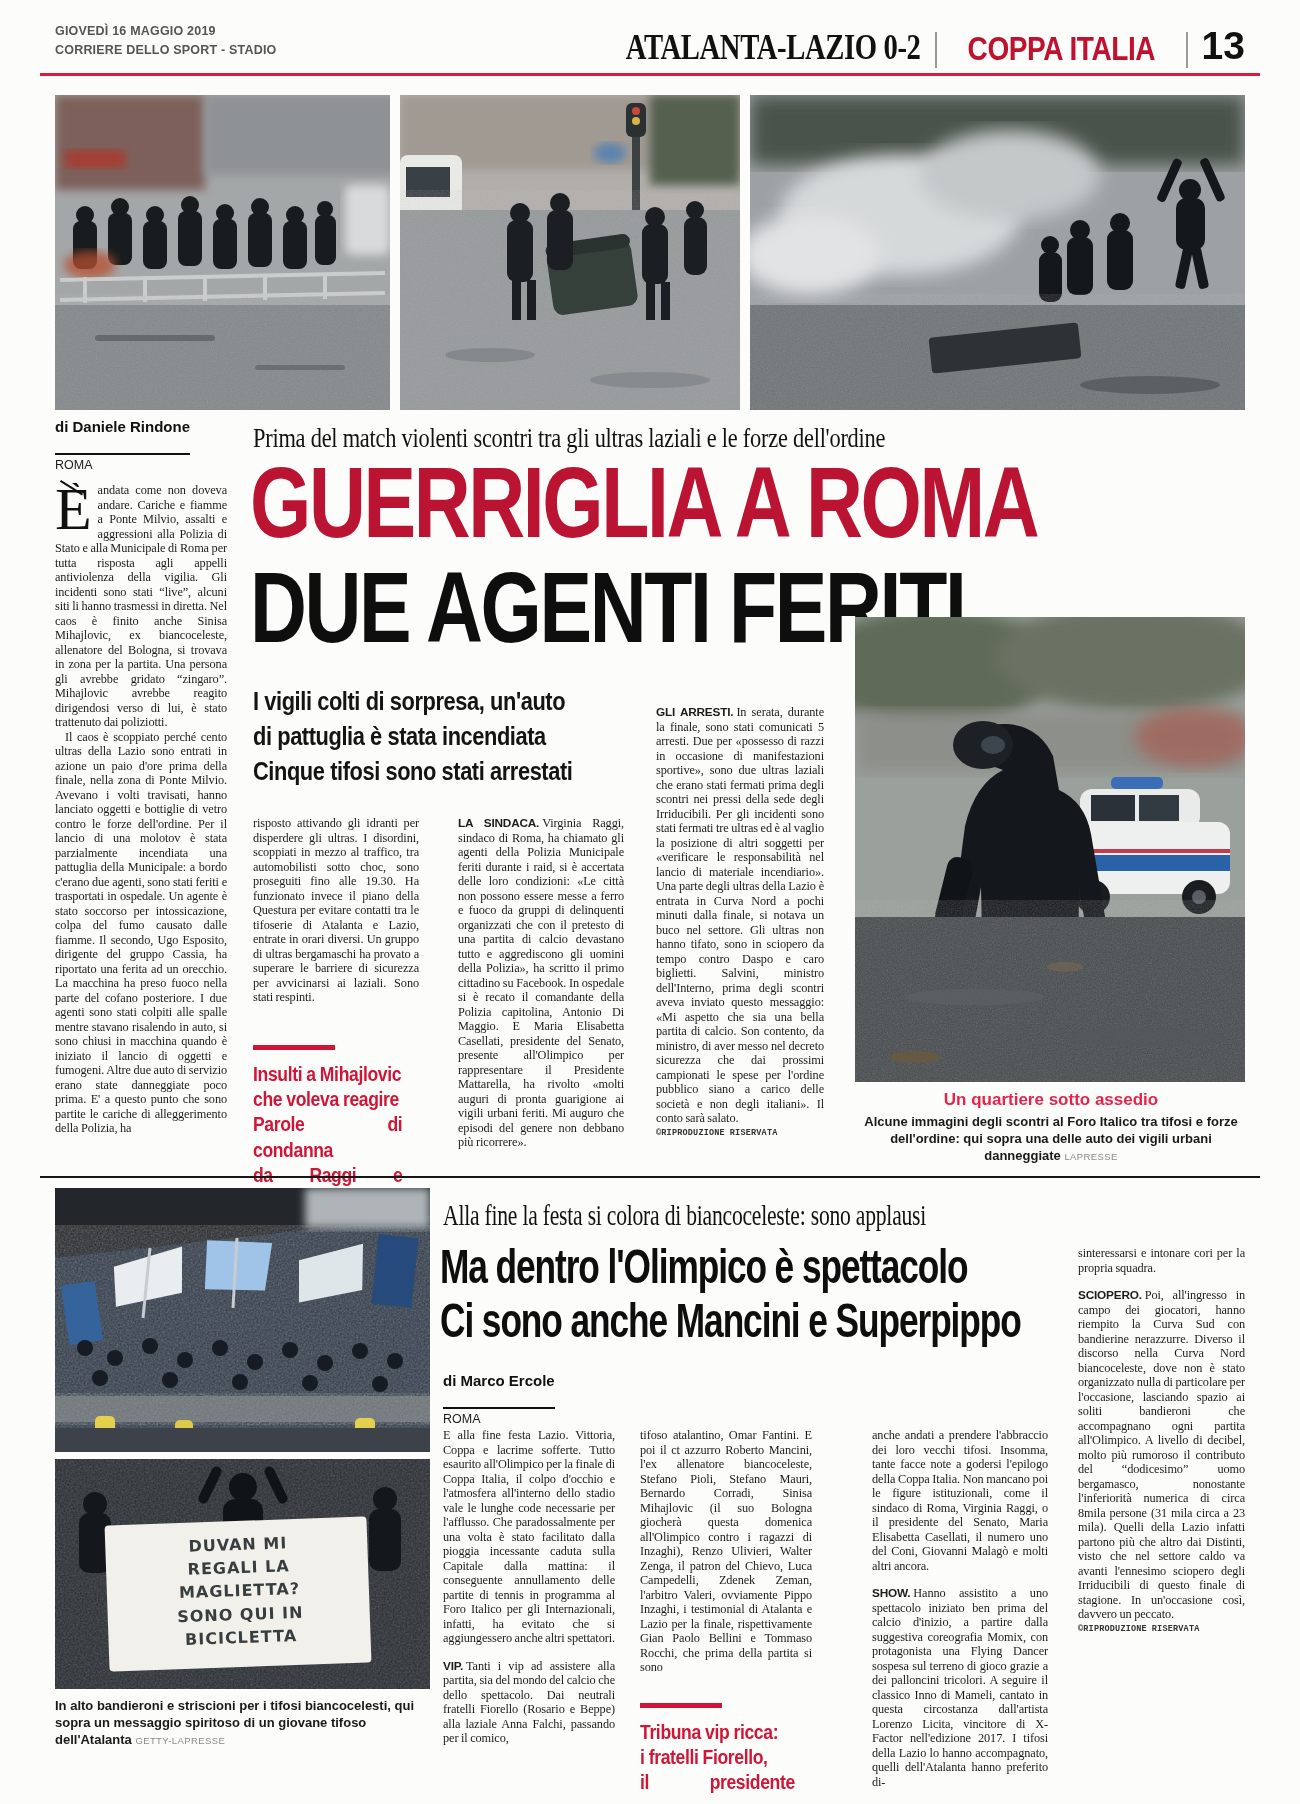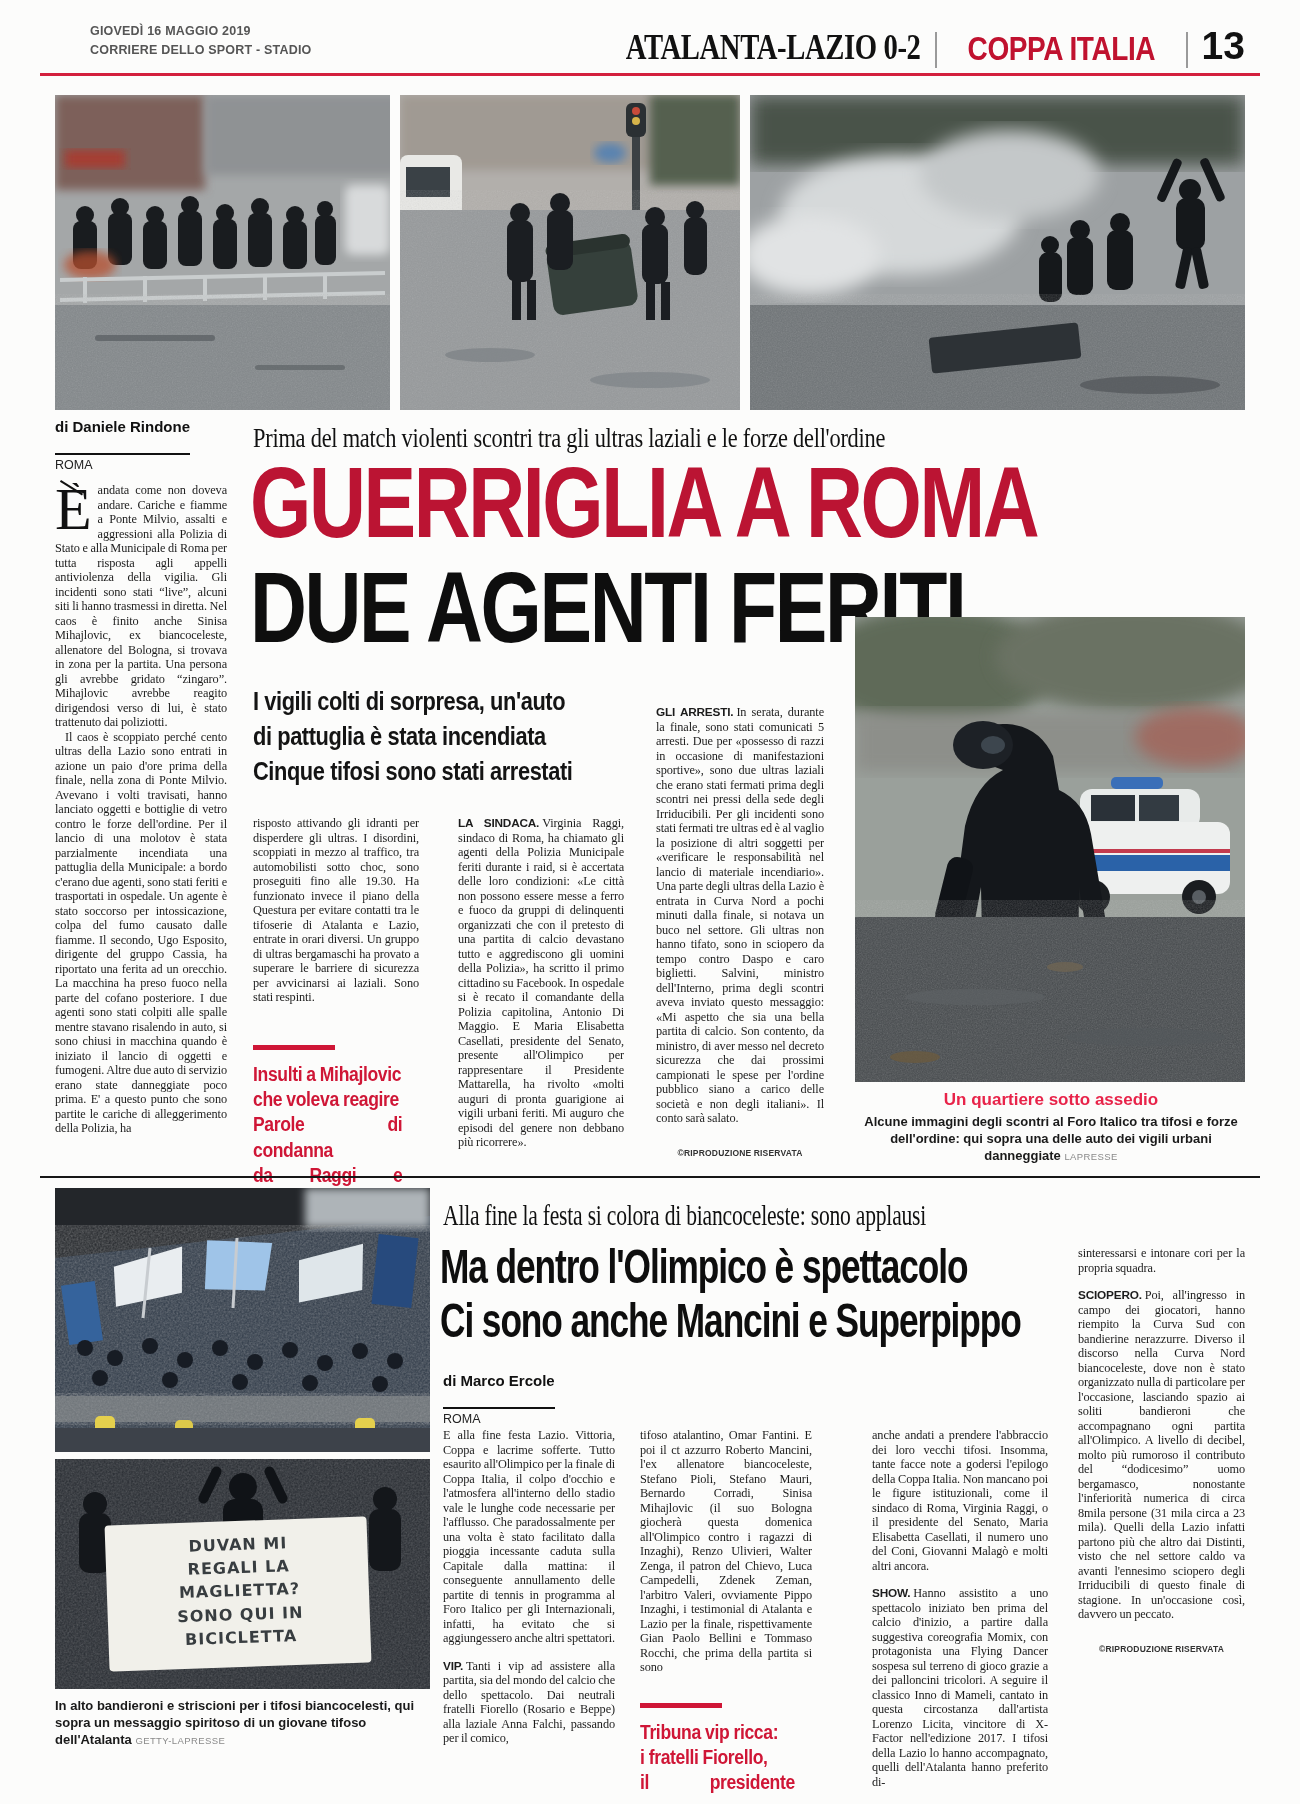--- a/index.html
+++ b/index.html
@@ -1,21 +1,21 @@
 <!DOCTYPE html>
 <html lang="it"><head>
 <meta charset="utf-8">
 <style>
   html,body{margin:0;padding:0;background:#e8e8e8;}
   #page{position:relative;width:1300px;height:1804px;background:#fcfcfb;margin:0 auto;
         font-family:"Liberation Serif",serif;color:#1c1c1c;overflow:hidden;}
   .abs{position:absolute;}
   
   .mast-left{left:55px;top:22px;font-family:"Liberation Sans",sans-serif;
-             font-size:12.5px;font-weight:700;color:#555;line-height:1.5;letter-spacing:.2px;margin-left:35px;}
+             font-size:12.5px;font-weight:700;color:#555;line-height:1.5;letter-spacing:.2px;}
   .mast-right{right:55px;top:24px;display:flex;align-items:flex-end;gap:14px;}
   .match-title{font-family:"Liberation Serif",serif;font-weight:700;font-size:35px;color:#111;
                display:inline-block;transform:scaleX(.82);transform-origin:100% 50%;white-space:nowrap;letter-spacing:-.5px;}
   .sec-title{font-family:"Liberation Sans",sans-serif;font-weight:700;font-size:33px;color:#c0122f;
              display:inline-block;transform:scaleX(.85);transform-origin:50% 50%;white-space:nowrap;letter-spacing:-.5px;}
   .page-num{font-family:"Liberation Sans",sans-serif;font-weight:700;font-size:39px;color:#111;}
   .vbar{width:2px;height:36px;background:#9a9a9a;}
   .red-rule{left:40px;right:40px;top:73px;height:3px;background:#d31f3d;}
   
   .ph{overflow:hidden;background:#9aa0a3;}
@@ -37,21 +37,21 @@
         white-space:pre-line;display:inline-block;transform:scaleX(.84);transform-origin:0 0;width:470px;letter-spacing:-.5px;}
   .h2big{font-family:"Liberation Sans",sans-serif;font-weight:700;font-size:49px;line-height:1.1;color:#0e0e0e;
          white-space:pre-line;display:inline-block;transform:scaleX(.72);transform-origin:0 0;letter-spacing:-1.5px;}
   
   .bodycol{font-size:12.3px;line-height:14.5px;text-align:justify;letter-spacing:-.1px;word-spacing:-.4px;}
   .bodycol p{margin:0;}
   .bodycol p.ind{text-indent:10px;}
   .lead{font-family:"Liberation Sans",sans-serif;font-weight:700;font-size:11.8px;letter-spacing:-.2px;margin-right:3px;}
   .pgap{margin-top:13px !important;}
   .dropcap{float:left;font-family:"Liberation Serif",serif;font-size:60px;line-height:46px;padding:3px 6px 0 0;color:#111;}
-  .sig{font-family:Liberation Sans, sans-serif;font-weight:700;font-size:8.5px;color:#333;text-align:center;margin-top:20px;letter-spacing:.2px;}
+  .sig{font-family:Liberation Mono, monospace;font-weight:700;font-size:8.5px;color:#333;text-align:left;margin-top:0;letter-spacing:.2px;}
   
   .pull{margin-top:40px;}
   .pull .bar{width:82px;height:5px;background:#cf1636;margin-bottom:12px;}
   .pull .qtext{font-family:"Liberation Sans",sans-serif;font-weight:700;font-size:19.5px;line-height:1.3;
                color:#cf1636;white-space:pre-line;display:inline-block;transform:scaleX(.9);transform-origin:0 0;letter-spacing:-.4px;}
   
   .cap-title{font-family:"Liberation Sans",sans-serif;font-weight:700;font-size:17px;color:#e82349;margin-bottom:4px;}
   .cap-text{font-family:"Liberation Sans",sans-serif;font-weight:700;font-size:13px;line-height:1.3;color:#1a1a1a;}
   .cap-credit{font-family:"Liberation Sans",sans-serif;font-weight:400;font-size:9.5px;color:#8a8a8a;letter-spacing:.4px;}
   .divider{left:40px;right:40px;top:1176px;height:2px;background:#161616;}

